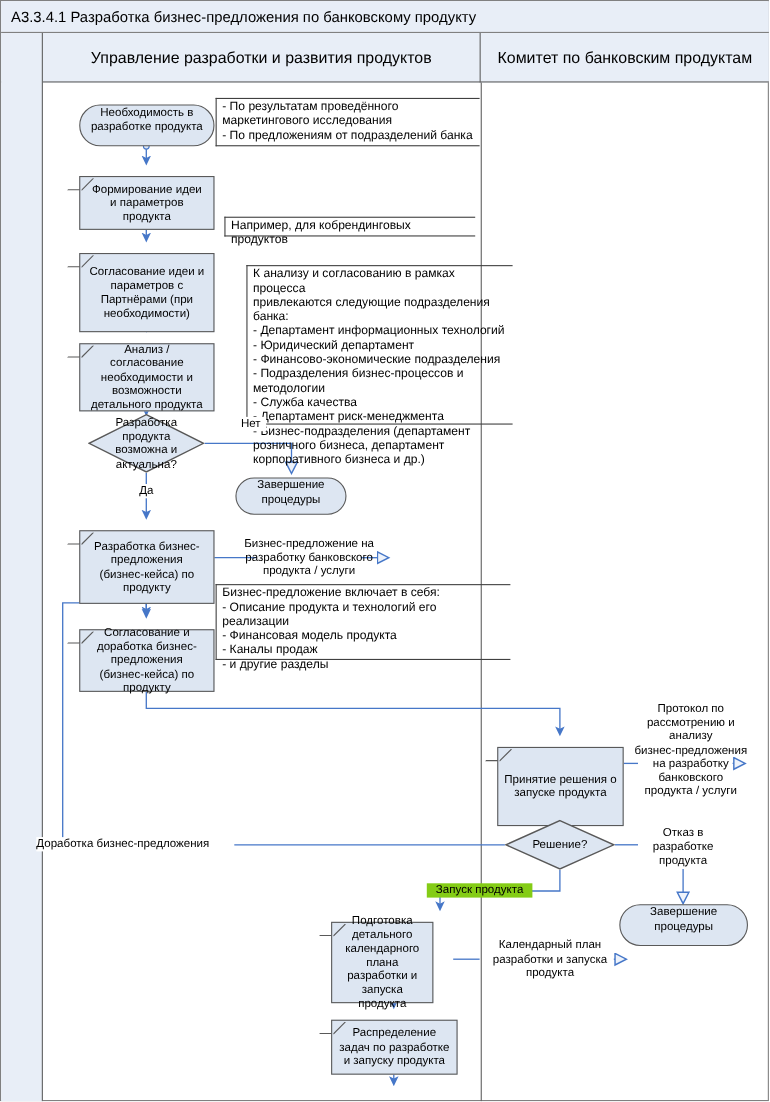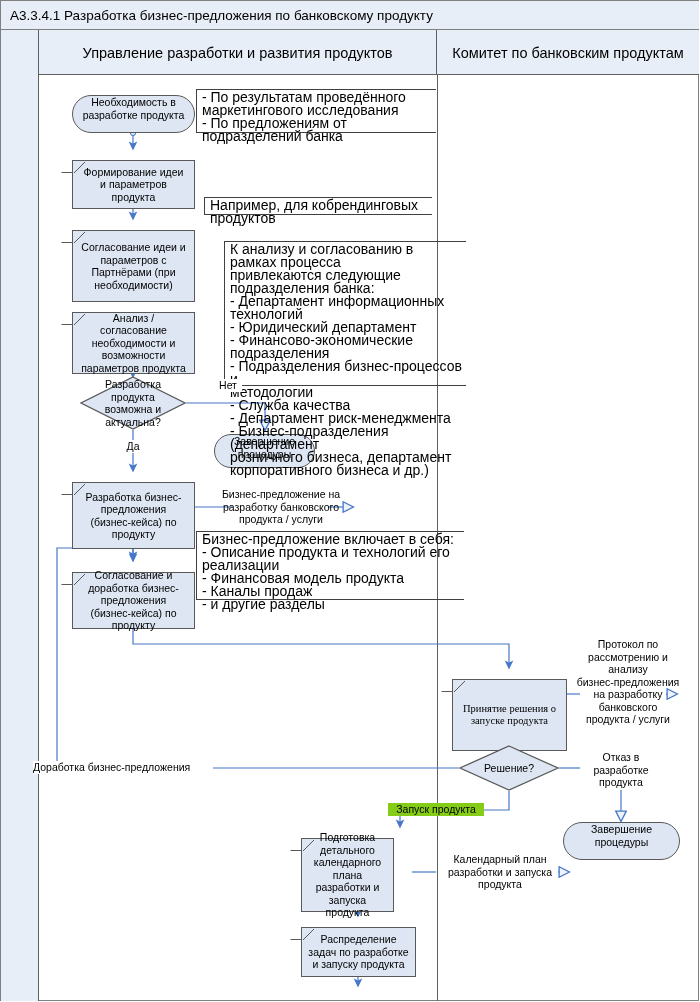--- a/index.html
+++ b/index.html
@@ -37,21 +37,21 @@
 
   .term{position:absolute;box-sizing:border-box;background:#dde6f2;border:1.3px solid #595959;
         border-radius:999px;display:flex;align-items:flex-start;justify-content:center;text-align:center;
         font-size:10.5px;line-height:12.5px;color:#000;}
 
   .dec{position:absolute;}
   .dec .txt{position:absolute;left:0;top:0;width:100%;height:100%;display:flex;align-items:center;
             justify-content:center;text-align:center;font-size:10.5px;line-height:12.5px;color:#000;}
 
   
-  .note{position:absolute;box-sizing:border-box;font-size:14px;line-height:13px;color:#000;
+  .note{position:absolute;box-sizing:border-box;font-size:11px;line-height:13px;color:#000;
         background:transparent;padding:1px 4px 1px 5px;white-space:pre-line;}
   .note.brk{border-left:1px solid #404040;border-top:1px solid #404040;border-bottom:1px solid #404040;}
 
   
   .flab{position:absolute;font-size:10.5px;line-height:12.5px;color:#000;white-space:pre-line;text-align:center;}
   .flab.left{text-align:left;}
 
   svg.ov{position:absolute;left:0;top:0;width:700px;height:1002px;pointer-events:none;overflow:visible;}
 </style>
 </head>
@@ -150,21 +150,21 @@
   </div>
 
   <div class="proc" style="left:72px;top:300px;width:123px;height:62px;">
     <svg class="corner" viewBox="0 0 12 12">
         <path d="M0,11 L11,0" stroke="#595959" stroke-width="1" fill="none"></path>
       </svg>
     <span class="lbl" style="white-space:pre-line">Анализ /
 согласование
 необходимости и
 возможности
-параметров продукта</span>
+детального продукта</span>
   </div>
 
   <div class="dec" style="left:80px;top:376px;width:106px;height:54px;">
     <svg viewBox="0 0 106 54" style="position:absolute;left:0;top:0;width:106px;height:54px;">
       <polygon points="53,1 105,27 53,53 1,27" fill="#dde6f2" stroke="#595959" stroke-width="1.3"></polygon>
     </svg>
     <div class="txt" style="white-space:pre-line">Разработка
 продукта
 возможна и
 актуальна?</div>
@@ -189,21 +189,21 @@
     <svg class="corner" viewBox="0 0 12 12">
         <path d="M0,11 L11,0" stroke="#595959" stroke-width="1" fill="none"></path>
       </svg>
     <span class="lbl" style="white-space:pre-line">Согласование и
 доработка бизнес-
 предложения
 (бизнес-кейса) по
 продукту</span>
   </div>
 
-  <div class="proc" style="left:452px;top:667px;width:115px;height:72px;font-family:Liberation Serif, serif;">
+  <div class="proc" style="left:452px;top:667px;width:115px;height:72px;">
     <svg class="corner" viewBox="0 0 12 12">
         <path d="M0,11 L11,0" stroke="#595959" stroke-width="1" fill="none"></path>
       </svg>
     <span class="lbl" style="white-space:pre-line">Принятие решения о
 запуске продукта</span>
   </div>
 
   <div class="dec" style="left:459px;top:745px;width:100px;height:46px;">
     <svg viewBox="0 0 100 46" style="position:absolute;left:0;top:0;width:100px;height:46px;">
       <polygon points="50,1 99,23 50,45 1,23" fill="#dde6f2" stroke="#595959" stroke-width="1.3"></polygon>

